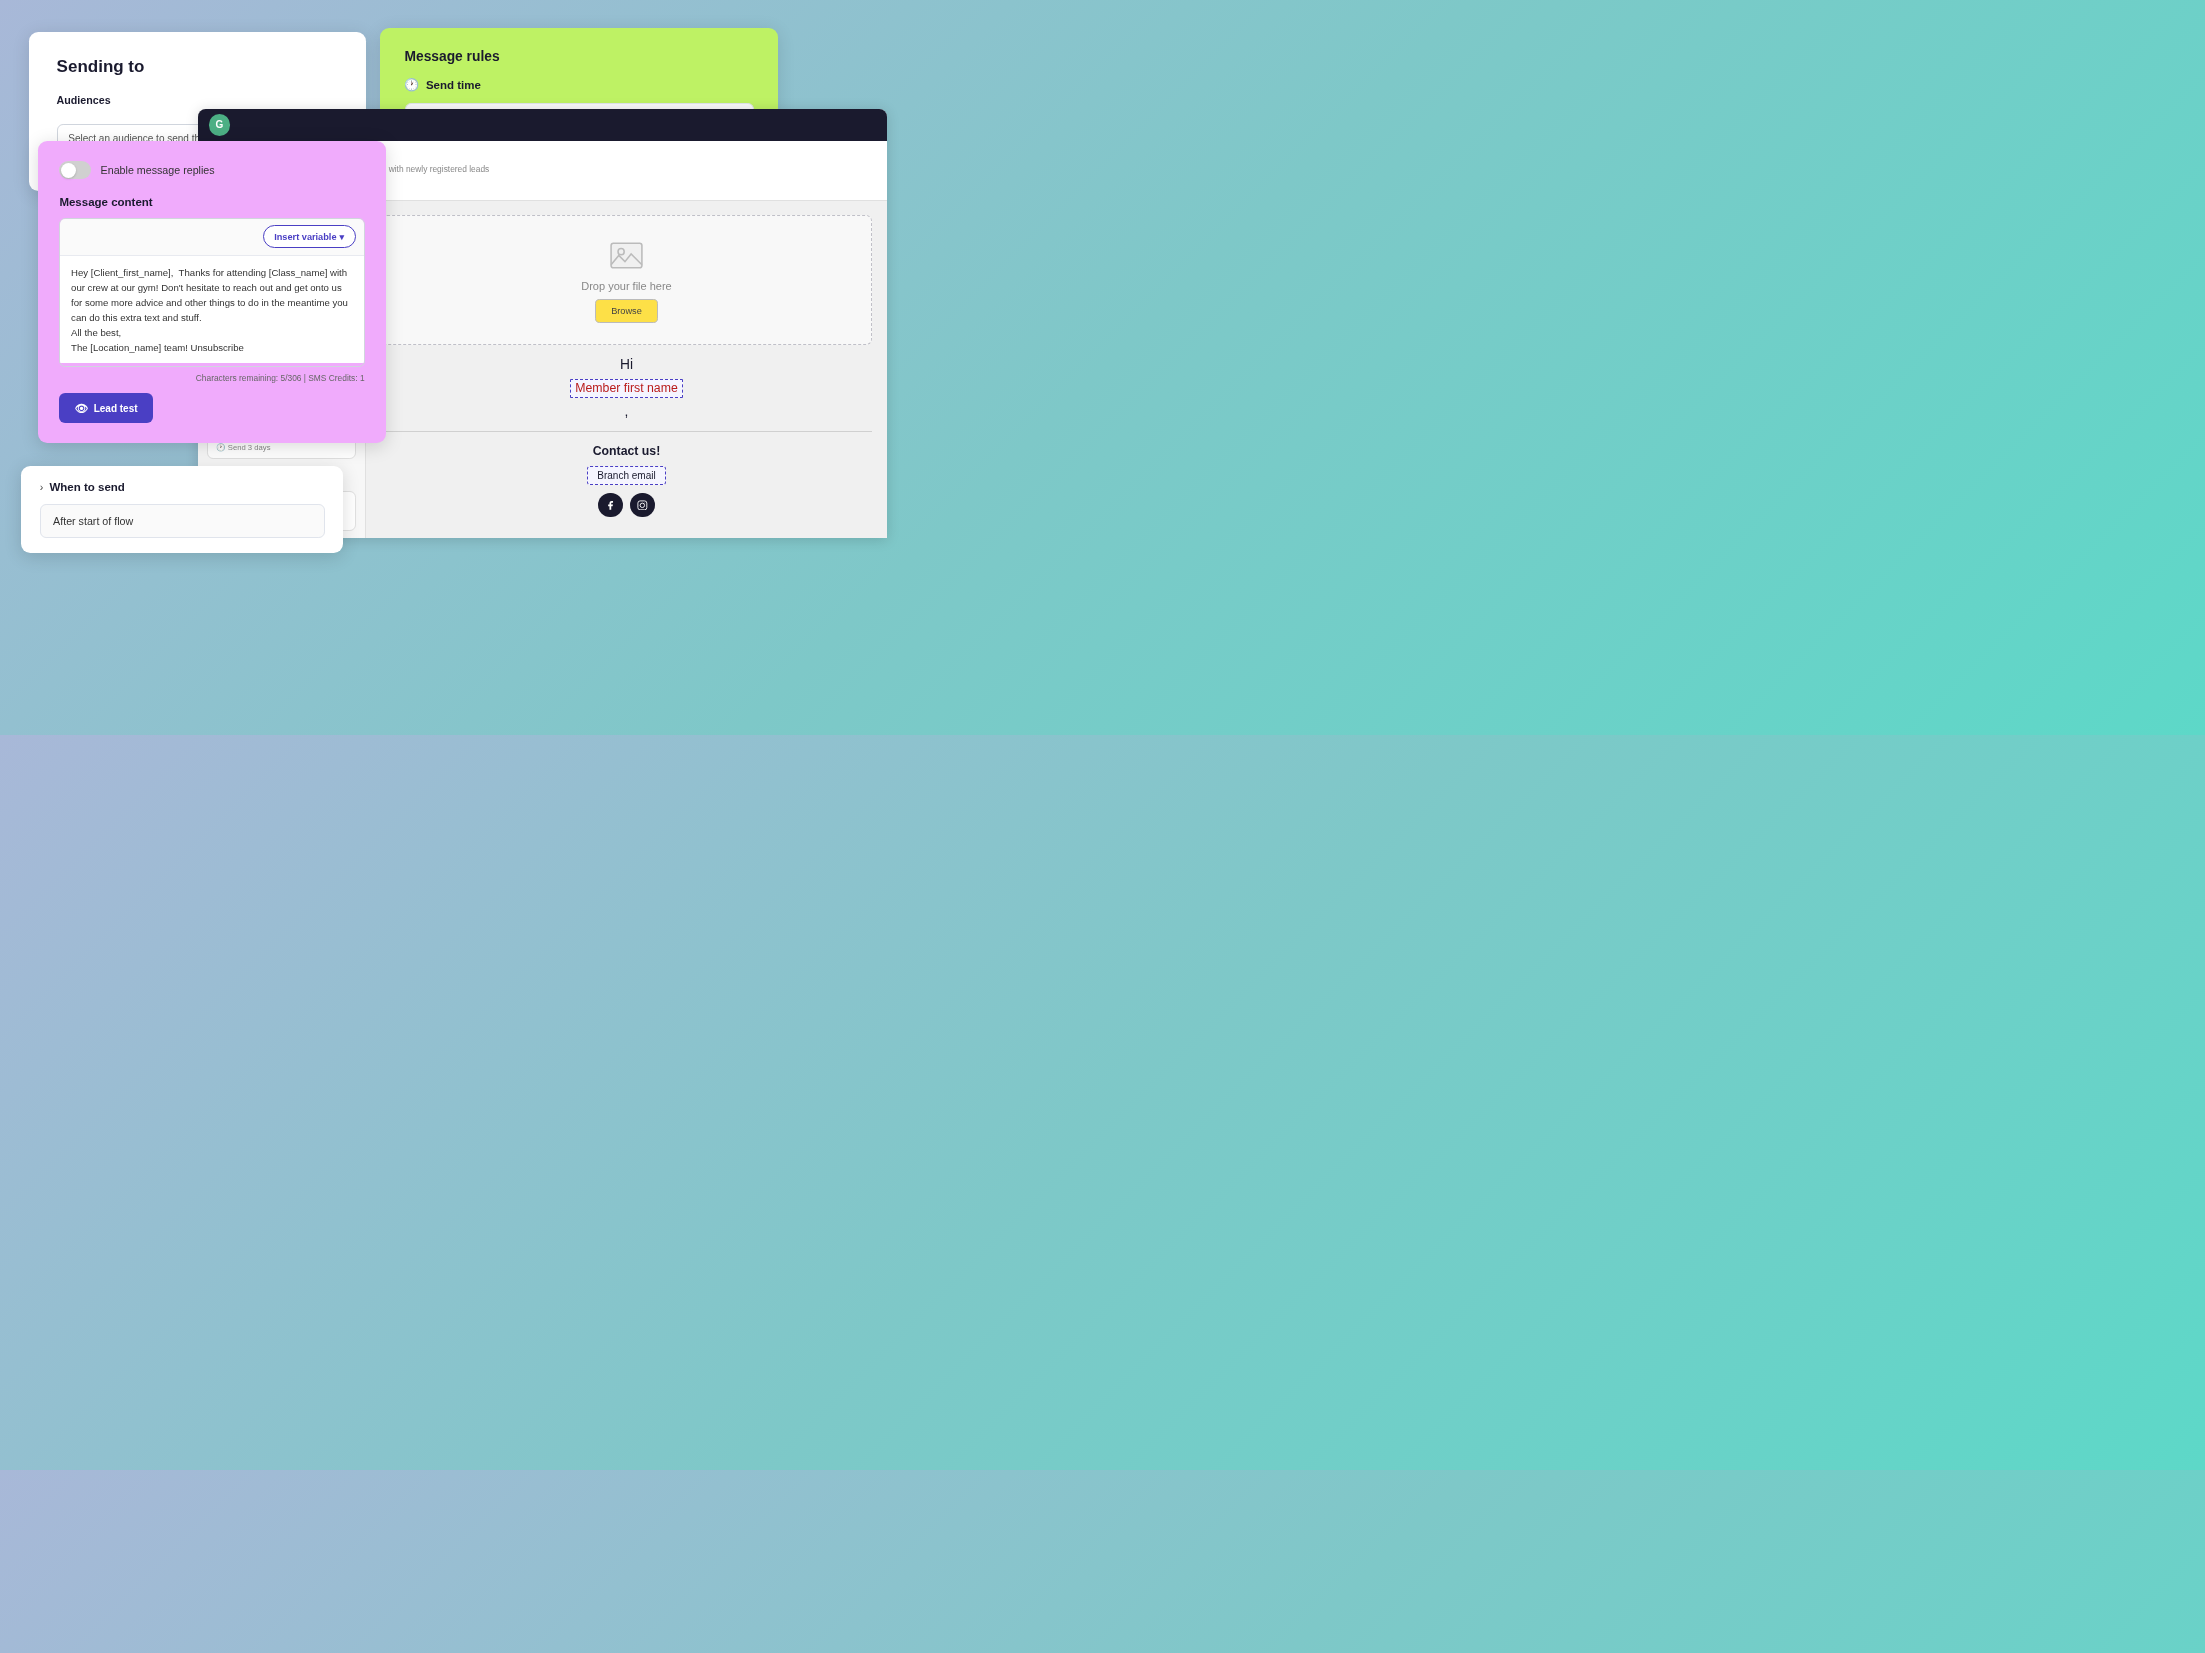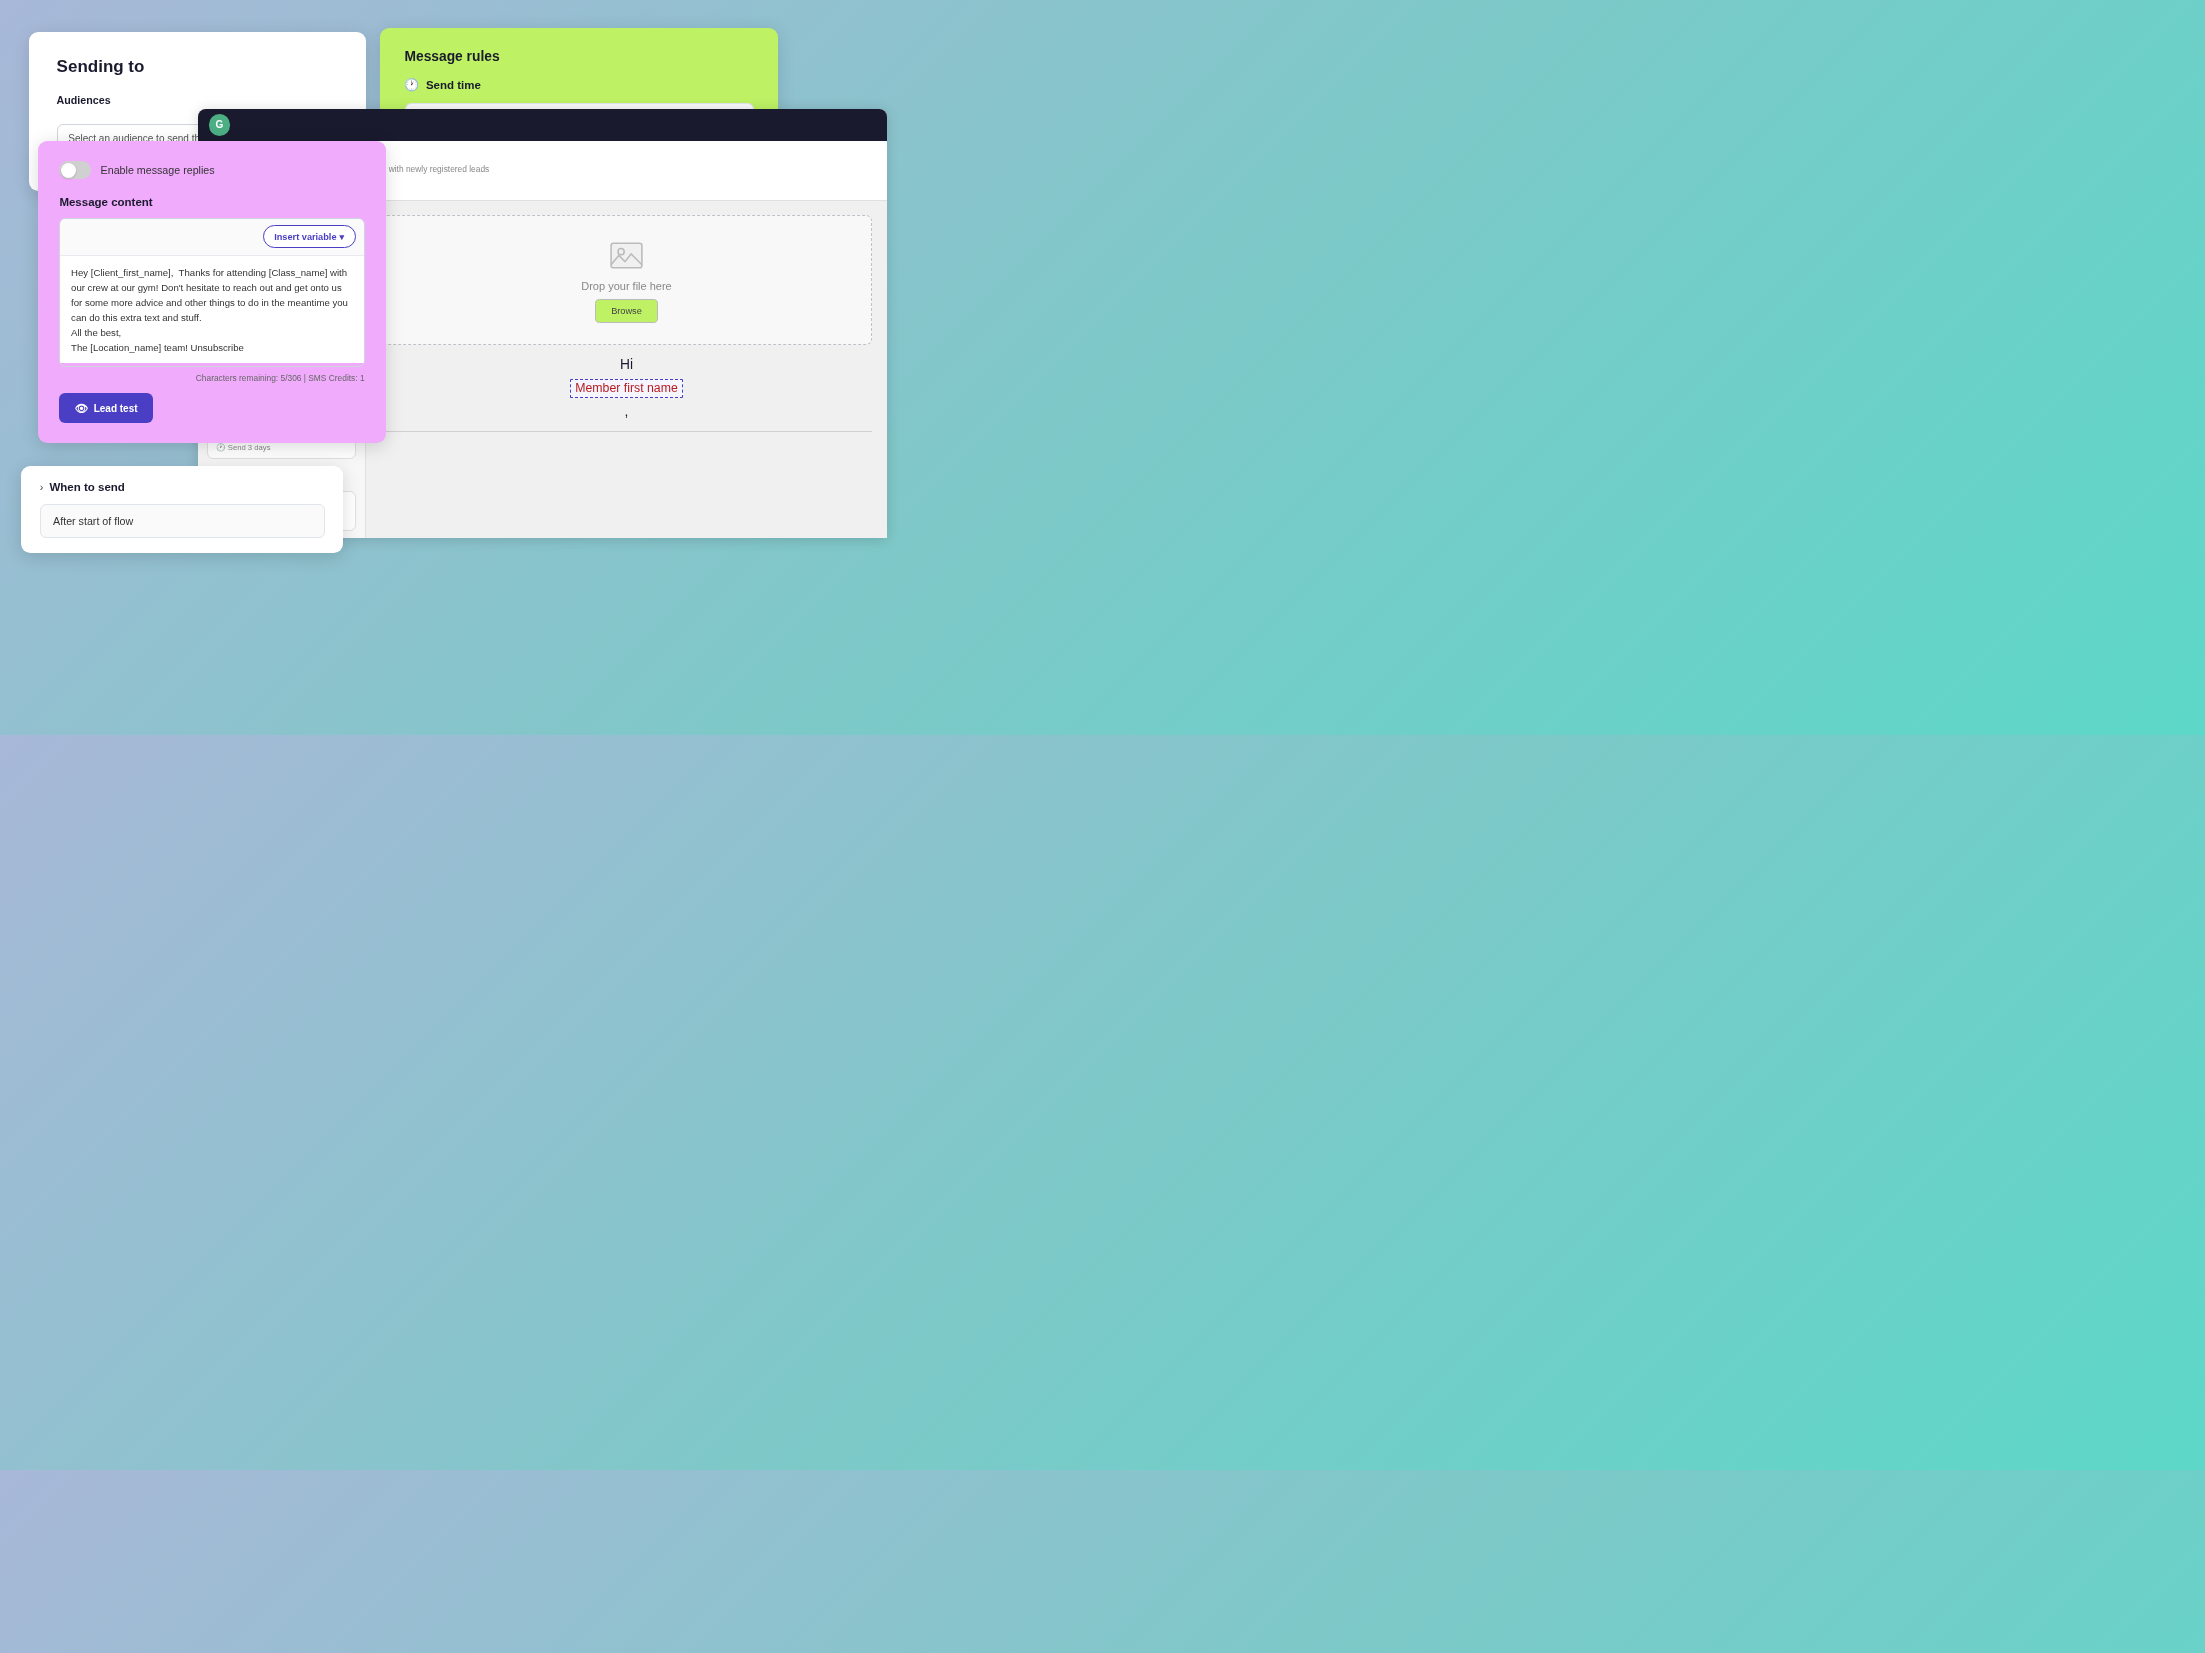--- a/index.html
+++ b/index.html
@@ -250,21 +250,21 @@
     .drop-icon {
       width: 37px;
       height: 37px;
       color: #bbb;
     }
     .drop-label { font-size: 11px; color: #888; }
     .browse-btn {
       padding: 6.1px 15.3px;
       border: 0.8px solid #bbb;
       border-radius: 4.6px;
-      background: #bef264;
+      background: #fde047;
       font-size: 9.2px;
       color: #444;
       cursor: pointer;
       text-align: center;
     }
 
     .email-preview-row {
       display: flex;
       align-items: center;
       gap: 6.1px;
@@ -546,20 +546,38 @@
       </div>
 
       <div class="email-preview-row">
         <span>Hi</span>
         <span class="member-tag">Member first name</span>
         <span>,</span>
       </div>
 
       <hr class="divider">
 
+      <div class="contact-section">
+        <div class="contact-title">Contact us!</div>
+        <div class="branch-email-tag">Branch email</div>
+        <div class="social-icons">
+          <div class="social-icon">
+            <svg width="10.7" height="10.7" viewBox="0 0 24 24" fill="white">
+                <path d="M18 2h-3a5 5 0 00-5 5v3H7v4h3v8h4v-8h3l1-4h-4V7a1 1 0 011-1h3z"></path>
+              </svg>
+          </div>
+          <div class="social-icon">
+            <svg width="10.7" height="10.7" viewBox="0 0 24 24" fill="none" stroke="white" stroke-width="2">
+                <rect x="2" y="2" width="20" height="20" rx="5"></rect>
+                <circle cx="12" cy="12" r="5"></circle>
+                <circle cx="17.5" cy="6.5" r="1" fill="white" stroke="none"></circle>
+              </svg>
+          </div>
+        </div>
+      </div>
     </div>
   </div>
 </div>
 
 <div class="card-message-content">
   <div class="toggle-row">
     <div class="toggle">
       <div class="toggle-knob"></div>
     </div>
     <span class="toggle-label">Enable message replies</span>

